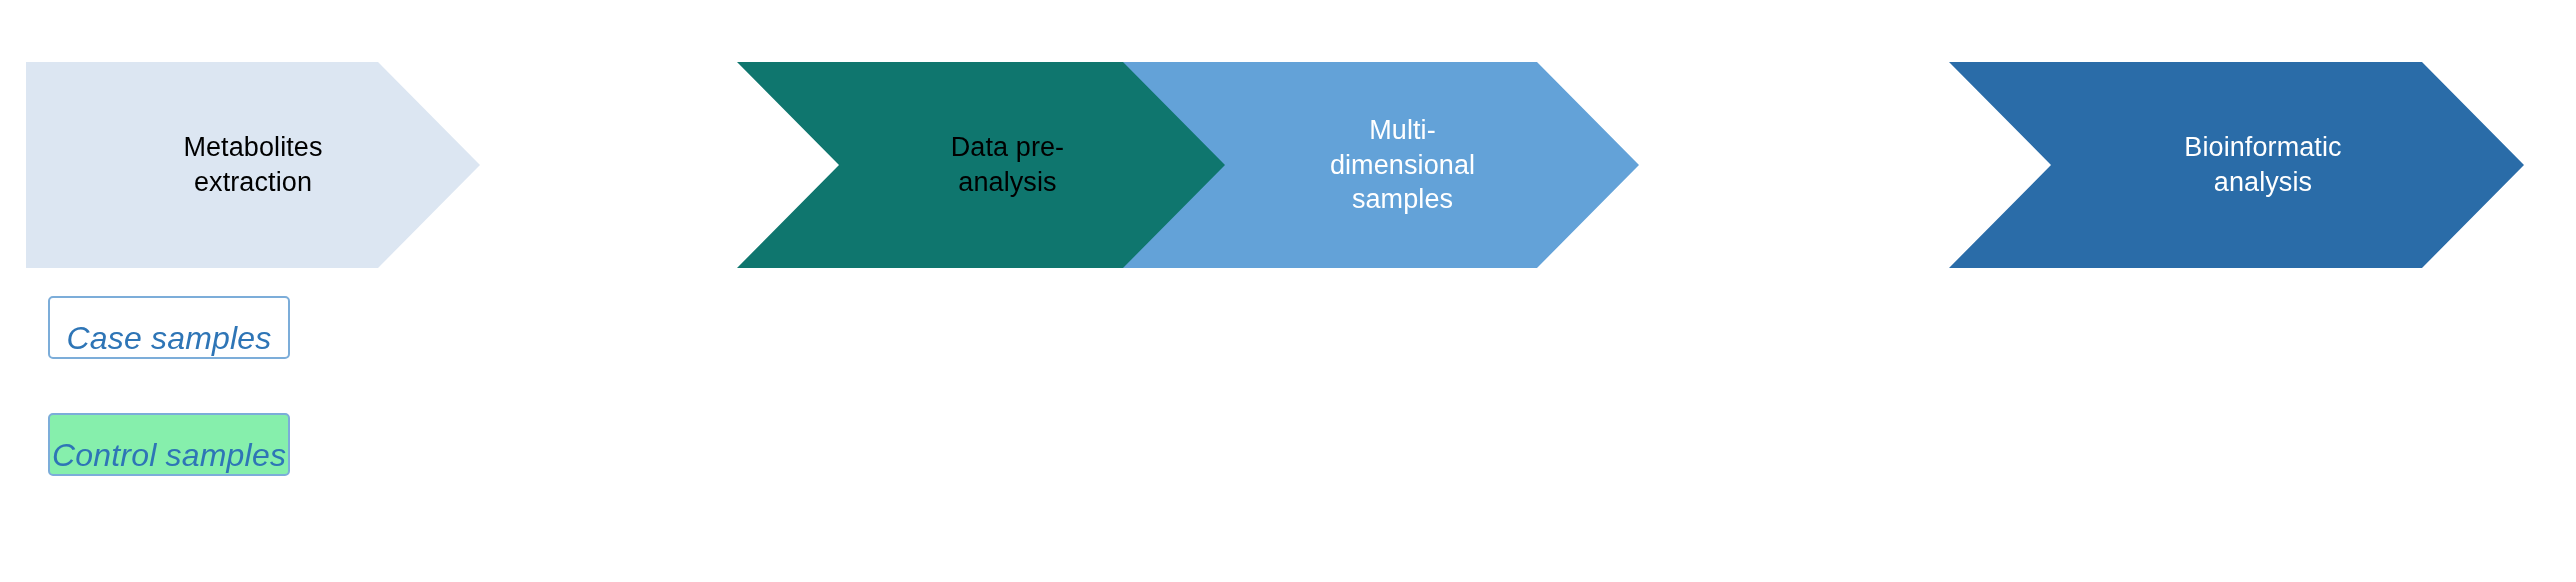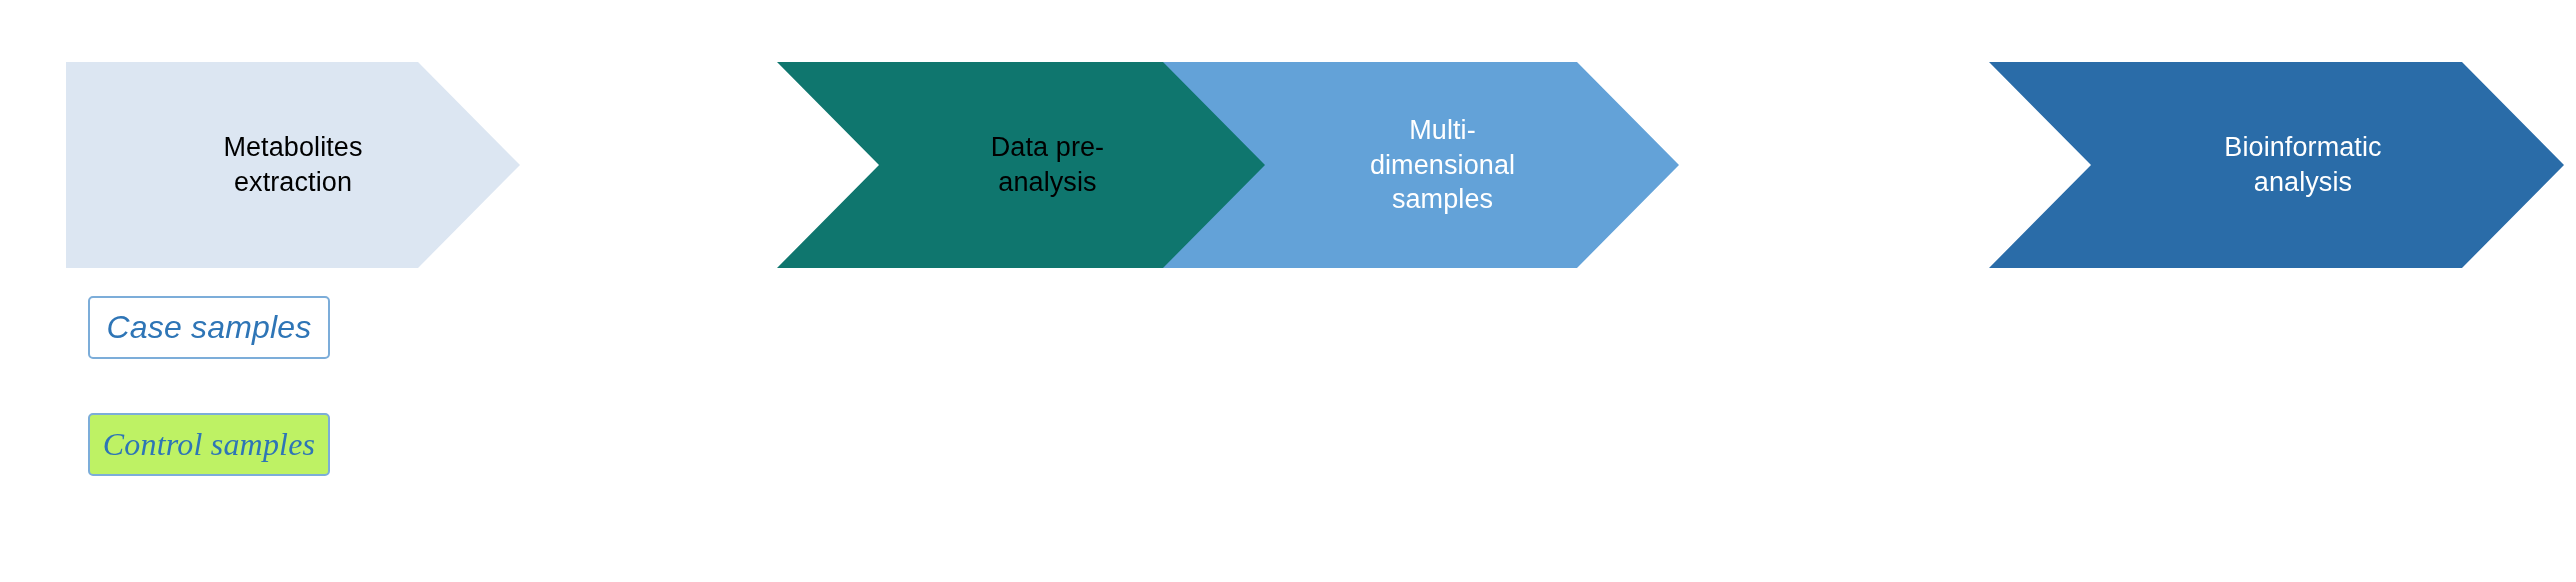--- a/index.html
+++ b/index.html
@@ -14,21 +14,20 @@
     position: relative;
     overflow: hidden;
   }
 
   #diagram-root {
     position: absolute;
     left: 0;
     top: 0;
     width: 2084px;
     height: 582px;
-    margin-left: 40px;
   }
 
   
   .chevron-band {
     position: absolute;
     left: 0px;
     top: 62px;
     width: 2576px;
     height: 206px;
   }
@@ -63,21 +62,21 @@
   }
 
   
   .sample-box {
     position: absolute;
     box-sizing: border-box;
     background: #ffffff;
     border: 2.3px solid #7cadd9;
     border-radius: 5px;
     display: flex;
-    align-items: center;
+    align-items: flex-end;
     justify-content: center;
   }
   .sample-label {
     font-style: italic;
     font-size: 32px;
     color: #2e75b6;
     letter-spacing: 0.2px;
     white-space: nowrap;
   }
 </style>
@@ -110,18 +109,18 @@
       <span class="chevron-label" style="color: rgb(255, 255, 255); margin-left: 53px;">Bioinformatic
 analysis</span>
     </div>
 
   </div>
 
   <div class="sample-box" style="left: 48px; top: 296px; width: 242px; height: 63px; background: rgb(255, 255, 255); border-color: rgb(124, 173, 217);">
     <span class="sample-label" style="color: rgb(46, 117, 182);">Case samples</span>
   </div>
 
-  <div class="sample-box" style="left: 48px; top: 413px; width: 242px; height: 63px; background: #bef264; border-color: rgb(124, 173, 217); font-family: Liberation Serif, serif;">
+  <div class="sample-box" style="left: 48px; top: 413px; width: 242px; height: 63px; background: #86efac; border-color: rgb(124, 173, 217);">
     <span class="sample-label" style="color: rgb(46, 117, 182);">Control samples</span>
   </div>
 
 </div>
 
 
 </body></html>

